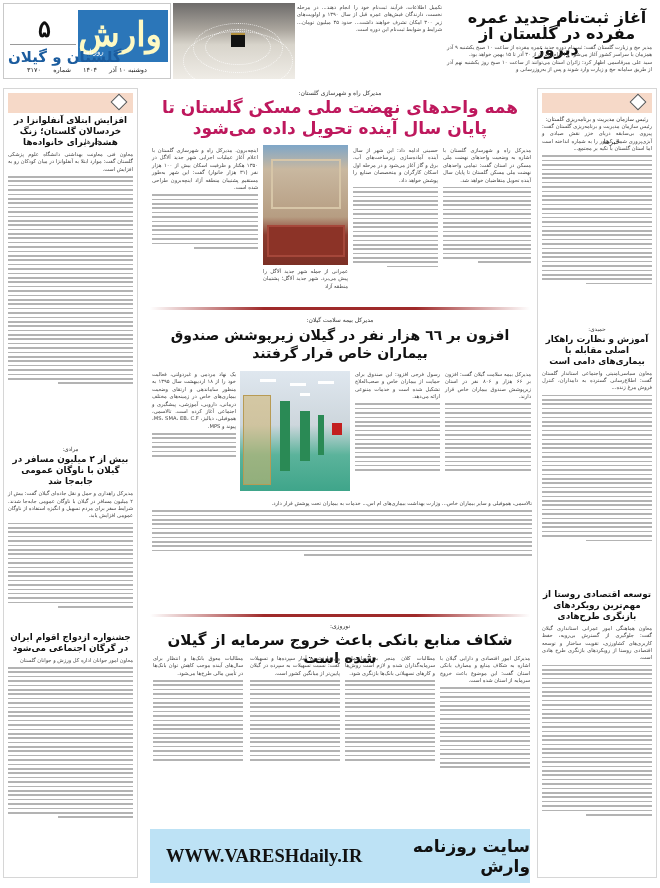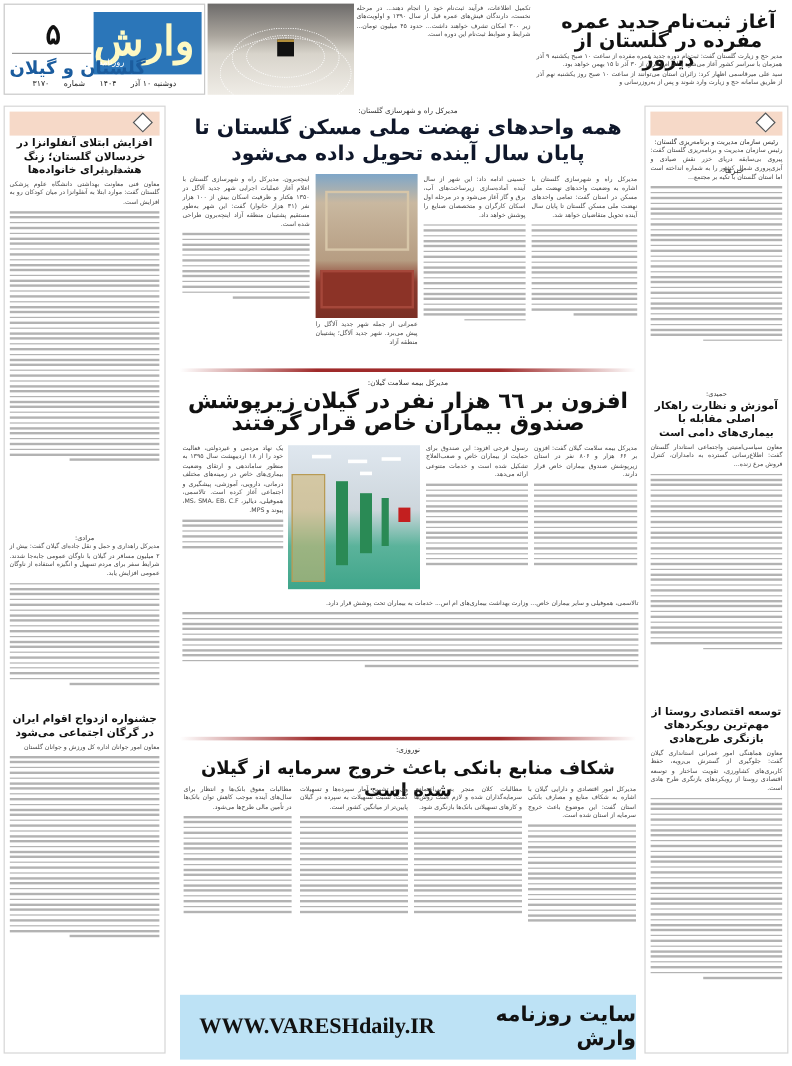--- a/index.html
+++ b/index.html
@@ -39,37 +39,37 @@
   .news-box-header .label { position: absolute; right: 32px; top: 5px; font-size: 7px; color: #333; margin-top: 40px; }
 
   #left-col { left: 3px; top: 88px; width: 135px; height: 790px; border: 1px solid #d6d6d6; padding: 4px; }
   #right-col { left: 537px; top: 88px; width: 120px; height: 790px; border: 1px solid #d6d6d6; padding: 4px; }
 
   .kicker { font-size: 5.5px; color: #333; text-align: center; margin: 3px 0 1px; }
   .col-title { font-size: 8.8px; font-weight: bold; text-align: center; line-height: 11px; color: #111; margin: 2px 0 3px; }
 
   
   #main-kicker { left: 150px; top: 89px; width: 380px; text-align:center; font-size: 6px; color: #333; }
-  #main-title { left: 150px; top: 97px; width: 380px; text-align:center; font-size: 17px; line-height: 21px; font-weight: 900; color: #0f172a; }
+  #main-title { left: 150px; top: 97px; width: 380px; text-align:center; font-size: 17px; line-height: 21px; font-weight: 900; color: #be185d; }
 
   #construction-photo { left: 263px; top: 145px; width: 85px; height: 120px; background: linear-gradient(180deg,#7ea6c8 0%,#c9b8a0 20%,#b69d82 60%,#8a3b2e 75%,#7b2f25 100%); overflow:hidden; }
   #construction-photo .frame { position:absolute; left:8px; top:14px; width:70px; height:50px; border:2px solid #d7c6a8; }
   #construction-photo .pool { position:absolute; left:4px; top:80px; width:78px; height:32px; background:#8c3327; border:2px solid #a5473a; }
   #construction-caption { left: 263px; top: 268px; width: 85px; }
 
   #housing-col1 { left: 353px; top: 147px; width: 85px; }
   #housing-col2 { left: 443px; top: 147px; width: 88px; }
   #housing-col3 { left: 152px; top: 147px; width: 106px; }
 
   .red-rule { height: 3px; background: linear-gradient(90deg, rgba(160,30,30,0) 0%, #9f2a2a 30%, #9f2a2a 70%, rgba(160,30,30,0) 100%); }
   #rule-1 { left: 150px; top: 307px; width: 380px; }
   #rule-2 { left: 150px; top: 614px; width: 380px; }
 
   #health-kicker { left: 150px; top: 316px; width: 380px; text-align:center; font-size: 6px; color:#333; }
-  #health-title { left: 150px; top: 326px; width: 380px; text-align:center; font-size: 18px; line-height: 18px; font-weight: bold; color:#111; }
+  #health-title { left: 150px; top: 326px; width: 380px; text-align:center; font-size: 14px; line-height: 18px; font-weight: bold; color:#111; }
 
   #hospital-photo { left: 240px; top: 371px; width: 110px; height: 120px; background: linear-gradient(180deg,#dfe7ef 0%, #cdd6dc 45%, #5bb39b 70%, #3fa58a 100%); overflow:hidden; }
   #hospital-photo .door { position:absolute; width:10px; height:70px; top:30px; background:#2a8a55; }
   #hospital-photo .glass { position:absolute; left:3px; top:24px; width:28px; height:90px; background:rgba(210,180,110,.55); border:1px solid #b89b54; }
   #hospital-photo .light { position:absolute; height:3px; width:16px; background:#fff; }
   #hospital-photo .art { position:absolute; right:8px; top:52px; width:10px; height:12px; background:#c31f1f; }
 
   #health-col-a { left: 152px; top: 371px; width: 84px; }
   #health-col-b { left: 355px; top: 371px; width: 85px; }
   #health-col-c { left: 445px; top: 371px; width: 86px; }
@@ -173,20 +173,21 @@
         <div class="faux-line"></div>
       <div class="faux-line"></div>
         <div class="faux-line"></div>
         <div class="faux-line"></div>
         <div class="faux-line short"></div>
     </div>
   </div>
 
   <div>
     <div class="kicker">مرادی:</div>
+    <div class="col-title">بیش از ۲ میلیون مسافر در گیلان با ناوگان عمومی جابه‌جا شد</div>
     <div class="text">مدیرکل راهداری و حمل و نقل جاده‌ای گیلان گفت: بیش از ۲ میلیون مسافر در گیلان با ناوگان عمومی جابه‌جا شدند. شرایط سفر برای مردم تسهیل و انگیزه استفاده از ناوگان عمومی افزایش یابد.</div>
     <div class="text-lines" style="height:110px">
       <div class="faux-line"></div>
         <div class="faux-line"></div>
         <div class="faux-line"></div>
         <div class="faux-line"></div>
       <div class="faux-line"></div>
         <div class="faux-line"></div>
         <div class="faux-line"></div>
         <div class="faux-line"></div>

